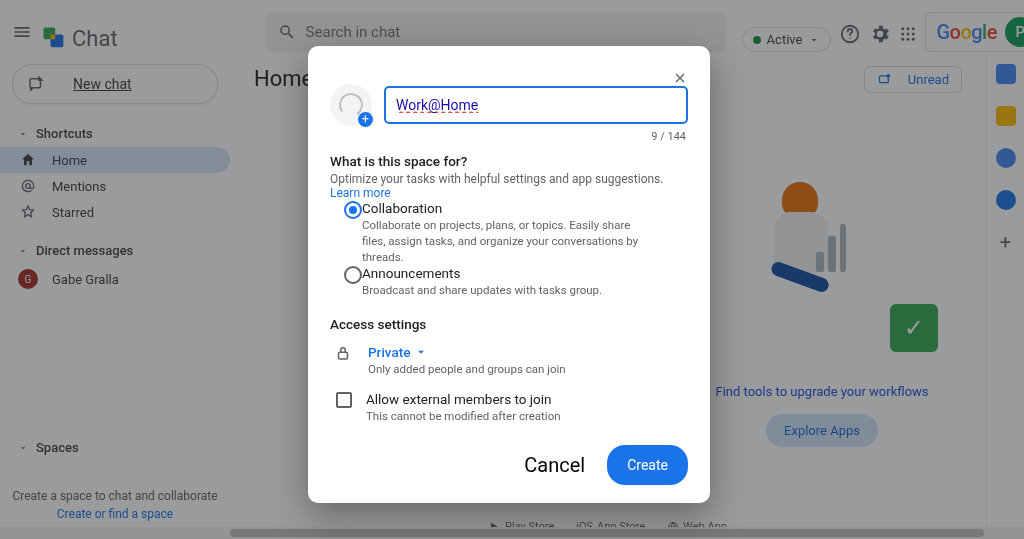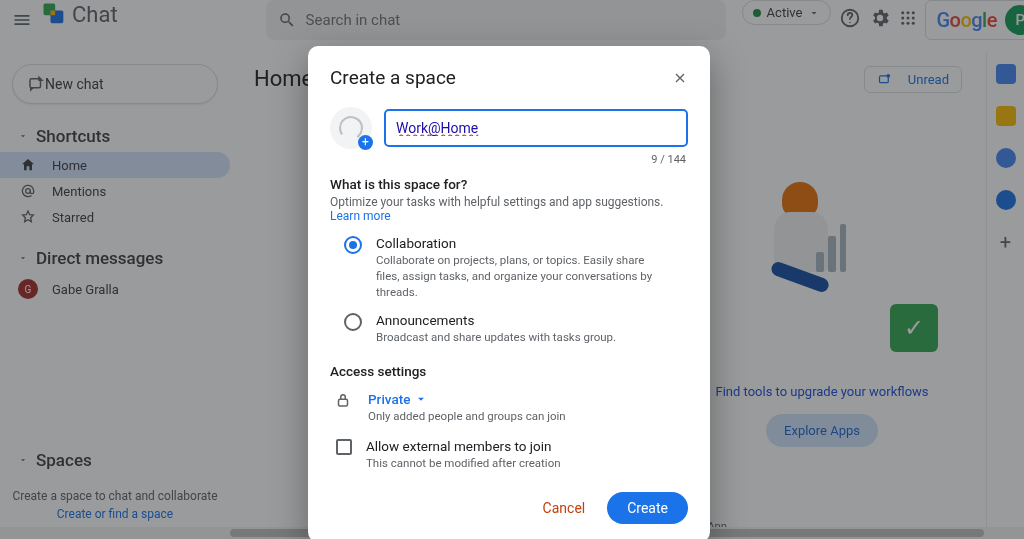--- a/index.html
+++ b/index.html
@@ -1,36 +1,36 @@
 <!DOCTYPE html>
 <html><head>
 <meta charset="utf-8">
 <style>
   * { box-sizing: border-box; margin: 0; padding: 0; font-family: "Google Sans", Roboto, Arial, sans-serif; }
   body { width: 1024px; height: 539px; overflow: hidden; background: #fff; position: relative; }
 
   
-  .header { height: 52px; display: flex; align-items: flex-start; padding: 0 12px; gap: 8px; }
+  .header { height: 52px; display: flex; align-items: flex-end; padding: 0 12px; gap: 8px; }
   .hamburger { width: 40px; height: 40px; display:flex; align-items:center; justify-content:center; cursor:pointer; border-radius:50%; }
   .logo { display:flex; align-items:center; gap:4px; }
   .logo-icon { width:28px; height:28px; }
   .app-name { font-size: 22px; color:#5f6368; }
   .search { flex: 0 0 460px; margin-left: 140px; height: 40px; background:#f1f3f4; border-radius: 8px; display:flex; align-items:center; padding:0 12px; color:#5f6368; gap:10px; }
   .search input { border:none; background:transparent; outline:none; font-size:15px; flex:1; color:#0f766e; }
   .spacer { flex:1; }
   .status-chip { display:flex; align-items:center; gap:6px; border:1px solid #dadce0; border-radius:18px; padding:4px 10px; font-size:13px; color:#3c4043; }
   .status-dot { width:8px; height:8px; border-radius:50%; background:#1e8e3e; }
   .hdr-icon { width:36px; height:36px; display:flex; align-items:center; justify-content:center; color:#5f6368; cursor:pointer; border-radius:50%; }
   .google-logo { font-size:20px; font-weight:500; letter-spacing:-0.5px; padding:4px 10px; border:1px solid #dadce0; border-radius:6px; display:flex; align-items:center; gap:8px; }
   .avatar { width:30px; height:30px; border-radius:50%; background:#0f9d58; color:#fff; display:flex; align-items:center; justify-content:center; font-size:15px; }
 
   
   .sidebar { position:absolute; top:52px; left:0; width:230px; bottom:0; padding:8px 0; }
-  .new-chat { margin:4px 12px 16px; height:40px; border:1px solid #dadce0; border-radius:20px; display:flex; align-items:center; gap:0; padding:0 14px; font-size:14px; color:#3c4043; background:#fff; box-shadow:0 1px 2px rgba(0,0,0,.08); cursor:pointer; }
-  .section-header { display:flex; align-items:center; gap:8px; padding:6px 18px; font-size:17px; font-weight:500; color:#3c4043; cursor:pointer; }
+  .new-chat { margin:4px 12px 16px; height:40px; border:1px solid #dadce0; border-radius:20px; display:flex; align-items:center; gap:28px; padding:0 14px; font-size:14px; color:#3c4043; background:#fff; box-shadow:0 1px 2px rgba(0,0,0,.08); cursor:pointer;text-decoration:underline; }
+  .section-header { display:flex; align-items:center; gap:8px; padding:6px 18px; font-size:13px; font-weight:500; color:#3c4043; cursor:pointer; }
   .nav-item { display:flex; align-items:center; gap:14px; padding:5px 18px; font-size:13px; color:#3c4043; border-radius:0 16px 16px 0; cursor:pointer; }
   .nav-item .ni-icon { width:20px; color:#5f6368; display:flex; justify-content:center; }
   .nav-item.active { background:#d3e3fd; }
   .dm-avatar { width:20px; height:20px; border-radius:50%; background:#a52a2a; color:#fff; font-size:10px; display:flex; align-items:center; justify-content:center; }
   .sidebar-footer { position:absolute; bottom:16px; left:0; right:0; text-align:center; font-size:12px; color:#5f6368; line-height:1.5; padding:0 12px; }
   .sidebar-footer a { color:#1a73e8; text-decoration:none; }
 
   
   .main { position:absolute; left:230px; right:38px; top:52px; bottom:0; padding:14px 24px; }
   .page-title { font-size:22px; color:#202124; }
@@ -65,32 +65,32 @@
   .modal-close { position:absolute; top:18px; right:16px; width:28px; height:28px; display:flex; align-items:center; justify-content:center; color:#5f6368; cursor:pointer; border-radius:50%; font-size:18px; }
   .name-row { display:flex; gap:12px; margin-top:18px; align-items:center; }
   .emoji-picker { width:42px; height:42px; border-radius:50%; background:#f1f3f4; position:relative; display:flex; align-items:center; justify-content:center; cursor:pointer; }
   .emoji-picker .face { width:24px; height:24px; border:2px solid #bdc1c6; border-radius:50%; border-bottom-color:transparent; transform:rotate(10deg); }
   .emoji-picker .plus { position:absolute; bottom:-1px; right:-1px; width:15px; height:15px; border-radius:50%; background:#1a73e8; color:#fff; font-size:12px; line-height:15px; text-align:center; }
   .name-input { flex:1; height:38px; border:2px solid #1a73e8; border-radius:5px; padding:0 10px; font-size:14px; color:#1a0dab; outline:none; text-decoration: underline wavy #d93025; text-decoration-skip-ink: none; }
   .char-count { text-align:right; font-size:11px; color:#5f6368; margin-top:4px; padding-right:2px; }
   .section-title { font-size:13.5px; font-weight:500; color:#202124; margin-top:10px; }
   .section-sub { font-size:12px; color:#5f6368; margin-top:3px; }
   .section-sub a { color:#1a73e8; text-decoration:none; }
-  .radio-row { display:flex; gap:14px; margin-top:12px; align-items:flex-start; padding-left:14px; }
+  .radio-row { display:flex; margin-top:0; align-items:flex-start; padding-left:14px; }
   .radio { width:18px; height:18px; border-radius:50%; border:2px solid #5f6368; margin-top:1px; flex:0 0 18px; position:relative; cursor:pointer; }
   .radio.checked { border-color:#1a73e8; }
   .radio.checked::after { content:""; position:absolute; inset:3px; border-radius:50%; background:#1a73e8; }
   .radio-label { font-size:13.5px; color:#202124; }
   .radio-desc { font-size:11.5px; color:#5f6368; line-height:1.4; margin-top:1px; max-width:290px; }
   .access-row { display:flex; gap:14px; margin-top:12px; align-items:flex-start; padding-left:2px; }
   .access-icon { width:22px; display:flex; justify-content:center; color:#5f6368; }
   .access-label { font-size:13.5px; color:#1a73e8; font-weight:500; display:flex; align-items:center; gap:4px; }
   .checkbox { width:16px; height:16px; border:2px solid #5f6368; border-radius:2px; margin-top:1px; cursor:pointer; flex:0 0 16px; }
   .modal-actions { display:flex; justify-content:flex-end; gap:10px; margin-top:20px; }
-  .btn-text { background:none; border:none; color:#c2410c; font-size:14px; padding:8px 12px; cursor:pointer; border-radius:4px; }
+  .btn-text { background:none; border:none; color:#000000; font-size:20px; padding:8px 12px; cursor:pointer; border-radius:4px; }
   .btn-primary { background:#1a73e8; border:none; color:#fff; font-size:14px; padding:8px 20px; cursor:pointer; border-radius:18px; }
 
   
   .gc-b{color:#4285f4}.gc-r{color:#ea4335}.gc-y{color:#fbbc05}.gc-g{color:#34a853}
 </style>
 </head>
 <body>
 
 <div class="header">
   <div class="hamburger">
@@ -275,21 +275,20 @@
   <div class="sp-icon" style="display:flex;align-items:center;justify-content:center;color:#5f6368;font-size:20px">+</div>
 </div>
 
 <div class="scrollbar">
     <div class="thumb"></div>
   </div>
 
 <div class="overlay"></div>
 
 <div class="modal">
-  <h1>Create a space</h1>
   <div class="modal-close">
     <svg width="16" height="16" viewBox="0 0 24 24" fill="#5f6368">
         <path d="M18 6L6 18M6 6l12 12" stroke="#5f6368" stroke-width="2"></path>
       </svg>
   </div>
 
   <div class="name-row">
     <div class="emoji-picker">
       <div class="face"></div>
       <div class="plus">+</div>

